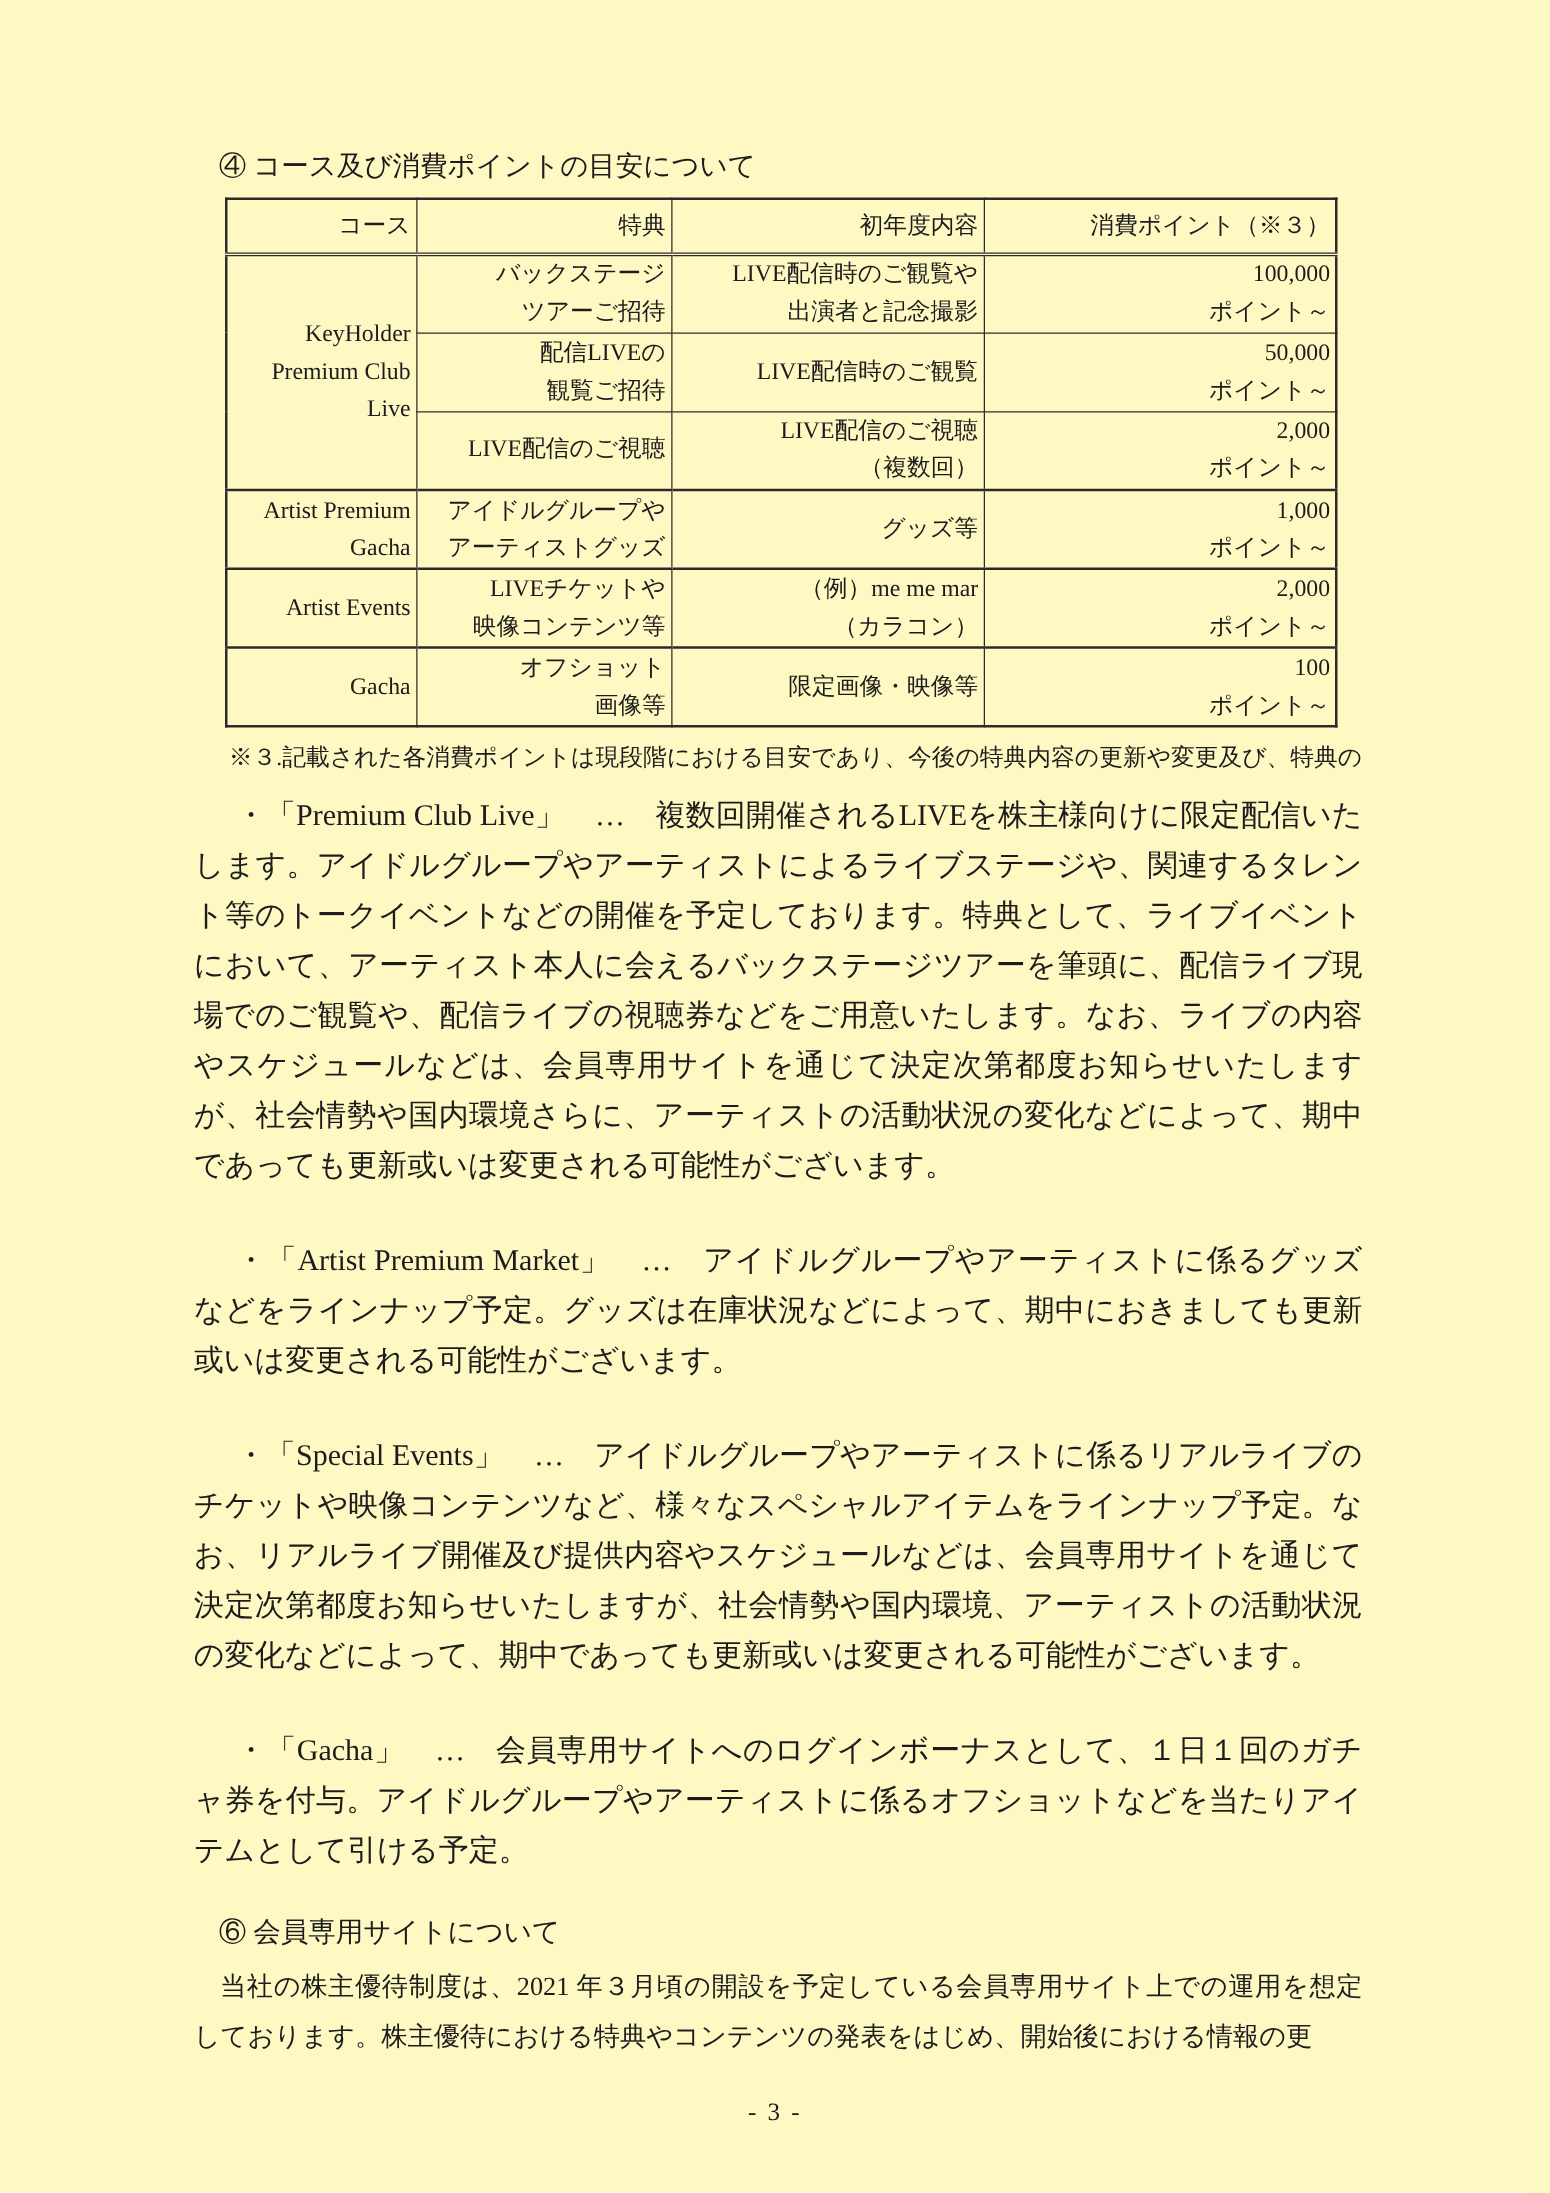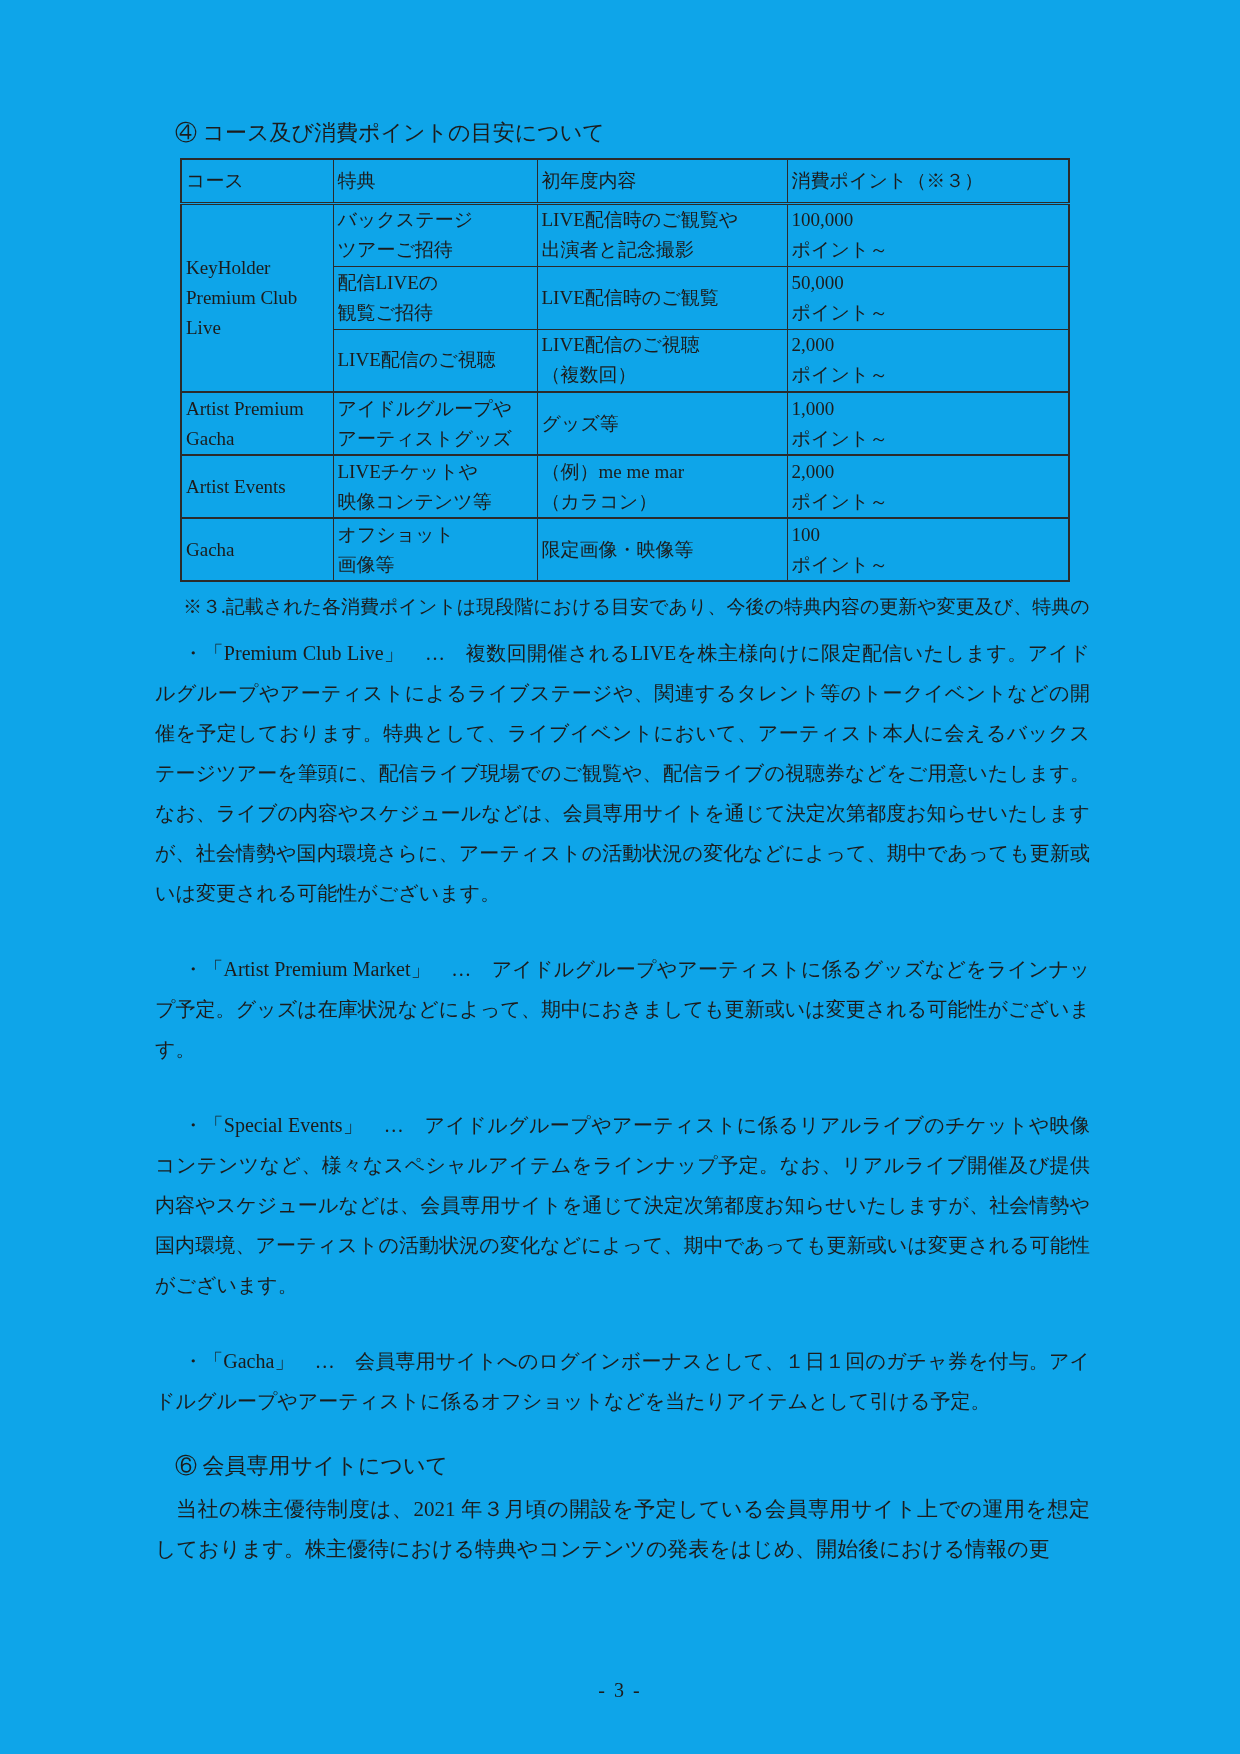--- a/index.html
+++ b/index.html
@@ -7,21 +7,21 @@
     padding: 0;
     background: #ffffff;
   }
   .page {
     position: relative;
     width: 1240px;
     height: 1754px;
     margin: 0 auto;
     box-sizing: border-box;
     padding: 118px 150px 0 155px;
-    background: #0ea5e9;
+    background: #fef9c3;
     color: #1c1c1c;
     font-family: "Liberation Serif", "DejaVu Serif", serif;
     overflow: hidden;
   }
   .section-heading {
     font-size: 22px;
     line-height: 30px;
     margin: 0 0 0 20px;
     font-weight: normal;
   }
@@ -29,21 +29,21 @@
   table.course-table {
     border-collapse: collapse;
     table-layout: fixed;
     width: 888px;
     margin: 10px 0 0 25px;
     border: 2px solid #2b2b2b;
   }
   table.course-table th,
   table.course-table td {
     border: 1px solid #2b2b2b;
-    text-align: left;
+    text-align: right;
     vertical-align: middle;
     white-space: pre-line;
     font-weight: normal;
     font-size: 19px;
     line-height: 30px;
     padding: 0 4px;
     box-sizing: border-box;
   }
   table.course-table thead tr { height: 44px; }
   table.course-table thead th { border-bottom: 3px double #2b2b2b; line-height: 26px; }
@@ -53,21 +53,21 @@
   .table-note {
     margin: 8px 0 0 28px;
     font-size: 19px;
     line-height: 33px;
   }
   .table-note .note-line2 { padding-left: 40px; }
   
   .body-paragraph {
     width: 935px;
     margin: 36px 0 0 0;
-    font-size: 20px;
+    font-size: 24px;
     line-height: 40px;
     text-align: justify;
     text-justify: inter-ideograph;
     text-indent: 1.4em;
   }
   .body-paragraph.first { margin-top: 10px; }
   .gap-before-heading { margin-top: 30px; }
   .s6-paragraph {
     width: 935px;
     margin: 8px 0 0 0;

